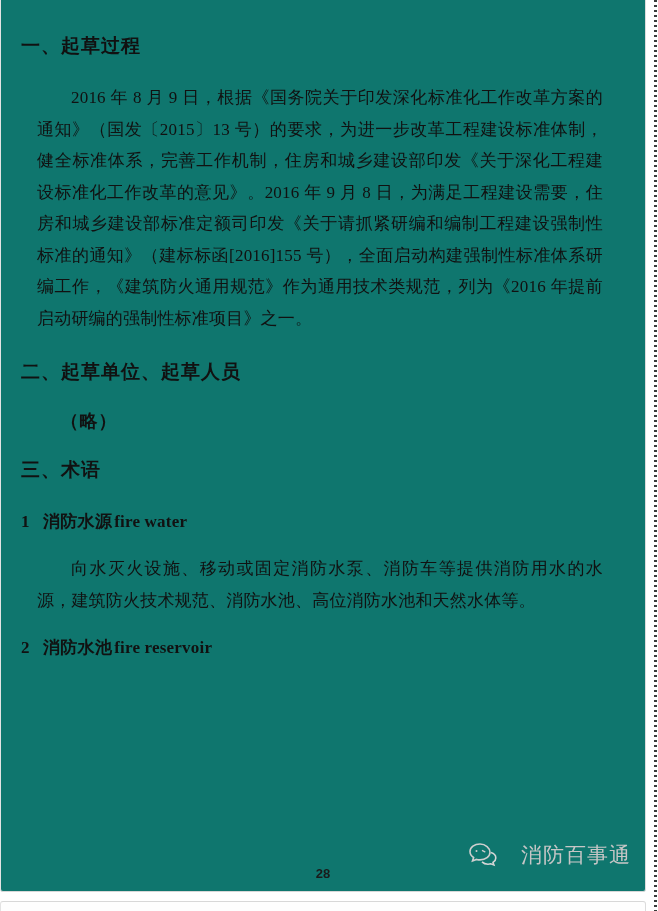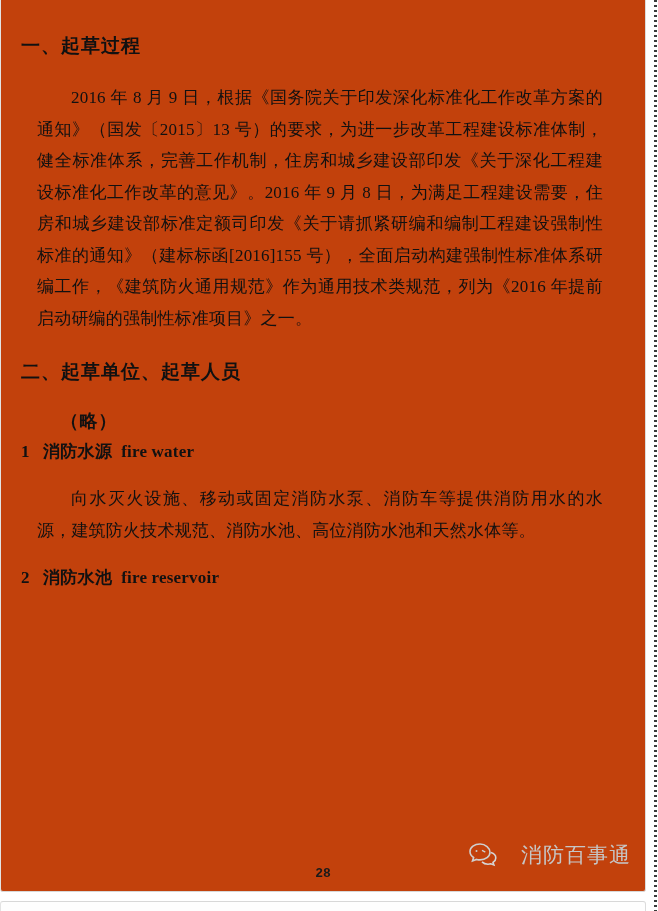--- a/index.html
+++ b/index.html
@@ -11,21 +11,21 @@
     color: #111111;
     overflow: hidden;
     position: relative;
   }
   .viewport { position: absolute; inset: 0; }
 
   .page-current {
     position: absolute;
     left: 0; top: 0;
     width: 646px; height: 892px;
-    background: #c2410c;
+    background: #0f766e;
     border-left: 1px solid #e3e3e3;
     border-right: 1px solid #dcdcdc;
     border-bottom: 1px solid #d8d8d8;
     border-radius: 0 0 3px 3px;
     padding: 34px 26px 16px 20px;
   }
 
   .page-next {
     position: absolute;
     left: 0; top: 901px;
@@ -72,30 +72,30 @@
   }
 
   .term-line {
     font-size: 17px;
     font-weight: bold;
     line-height: 31px;
     margin-top: 2px;
     letter-spacing: 0.3px;
   }
   .term-num { display: inline-block; min-width: 22px; }
-  .term-en { margin-left: 9px; letter-spacing: 0.2px; }
+  .term-en { margin-left: 2px; letter-spacing: 0.2px; }
 
   .page-number {
     position: absolute;
     left: 0; bottom: 10px;
     width: 100%;
     text-align: center;
     font-size: 13px;
     font-weight: bold;
-    font-family: Liberation Mono, monospace;
+    font-family: Liberation Sans, sans-serif;
     color: #1a1a1a;
   }
 
   .watermark {
     position: absolute;
     right: 14px; bottom: 22px;
     display: flex;
     align-items: center;
     gap: 20px;
     color: #c6c6c6;
@@ -117,20 +117,21 @@
     <h1 class="sec-heading">一、起草过程</h1>
 
     <p class="body-para">2016 年 8 月 9 日，根据《国务院关于印发深化标准化工作改革方案的通知》（国发〔2015〕13 号）的要求，为进一步改革工程建设标准体制，健全标准体系，完善工作机制，住房和城乡建设部印发《关于深化工程建设标准化工作改革的意见》。2016 年 9 月 8 日，为满足工程建设需要，住房和城乡建设部标准定额司印发《关于请抓紧研编和编制工程建设强制性标准的通知》（建标标函[2016]155 号），全面启动构建强制性标准体系研编工作，《建筑防火通用规范》作为通用技术类规范，列为《2016 年提前启动研编的强制性标准项目》之一。</p>
 
 
 
     <h1 class="sec-heading h2-space">二、起草单位、起草人员</h1>
 
     <p class="omitted">（略）</p>
 
+    <h1 class="sec-heading h3-space">三、术语</h1>
 
     <div class="term-line">
       <span class="term-num">1</span><span class="term-zh">消防水源</span><span class="term-en">fire water</span>
     </div>
 
     <p class="body-para">向水灭火设施、移动或固定消防水泵、消防车等提供消防用水的水源，建筑防火技术规范、消防水池、高位消防水池和天然水体等。</p>
 
     <div class="term-line">
       <span class="term-num">2</span><span class="term-zh">消防水池</span><span class="term-en">fire reservoir</span>
     </div>

